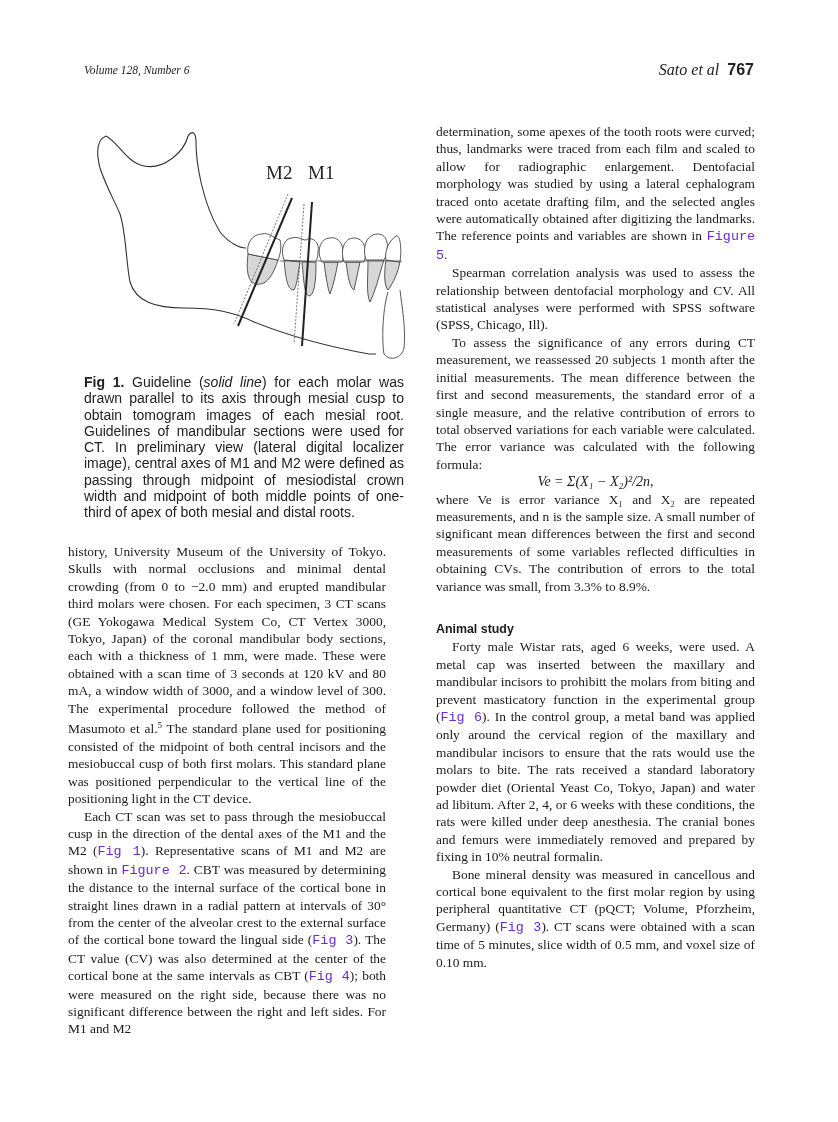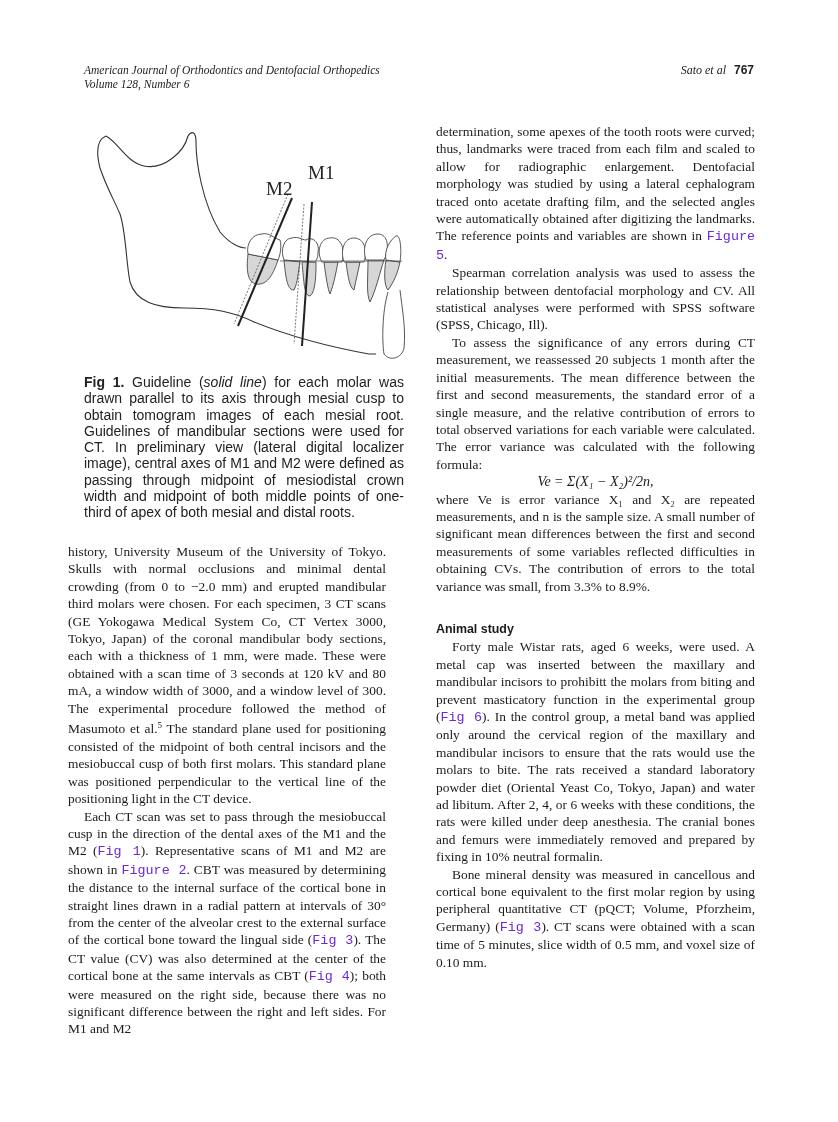--- a/index.html
+++ b/index.html
@@ -1,19 +1,19 @@
 <!DOCTYPE html>
 <html><head>
 <meta charset="utf-8">
 <style>
   html, body { margin: 0; padding: 0; background: #ffffff; }
   body { width: 838px; height: 1122px; position: relative; overflow: hidden; color: #1a1a1a; }
 
   .running-head { position: absolute; top: 63px; left: 84px; width: 670px; font-family: "Liberation Serif", serif; font-style: italic; font-size: 11.5px; line-height: 14px; color: #222; }
-  .running-head .right { position: absolute; right: 0; top: 0; font-size: 12px; }
+  .running-head .right { position: absolute; right: 0; top: 0; font-size: 16px; }
   .running-head .pnum { font-family: "Liberation Sans", sans-serif; font-style: normal; font-weight: bold; margin-left: 8px; }
 
   .figure { position: absolute; left: 84px; top: 122px; width: 330px; height: 245px; }
   .fig-label { position: absolute; font-family: "Liberation Serif", serif; font-size: 19px; color: #222; }
 
   .caption { position: absolute; left: 84px; top: 374px; width: 320px; font-family: "Liberation Sans", sans-serif; font-size: 14px; line-height: 16.3px; text-align: justify; color: #222; }
   .caption b { font-weight: bold; }
 
   .col { position: absolute; font-family: "Liberation Serif", serif; font-size: 13.4px; line-height: 17.4px; text-align: justify; color: #1a1a1a; }
   .col-left { left: 68px; top: 543px; width: 318px; }
@@ -21,21 +21,20 @@
   .col p { margin: 0; }
   .indent { text-indent: 16px; }
   .link { color: #6d28d9; font-family: Liberation Mono, monospace; }
   .formula { text-align: center; font-style: italic; margin: 15px 0 11px 0; font-size: 14px; }
   .heading { font-family: "Liberation Sans", sans-serif; font-weight: bold; font-size: 12.4px; margin: 26px 0 0 0; text-align: left; }
 </style>
 </head>
 <body>
 
 <div class="running-head">
-  <div>American Journal of Orthodontics and Dentofacial Orthopedics</div>
   <div>Volume 128, Number 6</div>
   <div class="right">
     <span>Sato et al</span><span class="pnum">767</span>
   </div>
 </div>
 
 <div class="figure">
   <svg width="330" height="245" viewBox="0 0 330 245">
     <g fill="none" stroke="#333" stroke-width="1.1">
 
@@ -65,21 +64,21 @@
     <line x1="196" y1="139" x2="318" y2="139" stroke="#555" stroke-width="0.8"></line>
 
     <path d="M304,170 C298,190 298,220 300,232 C306,240 318,236 320,226 C322,206 318,186 316,168" fill="#fff" stroke="#444" stroke-width="0.9"></path>
 
     <line x1="208" y1="76" x2="154" y2="204" stroke="#222" stroke-width="2"></line>
     <line x1="204" y1="72" x2="150" y2="202" stroke="#555" stroke-width="0.8" stroke-dasharray="2,1.5"></line>
 
     <line x1="228" y1="80" x2="218" y2="224" stroke="#222" stroke-width="2"></line>
     <line x1="220" y1="82" x2="210" y2="222" stroke="#555" stroke-width="0.8" stroke-dasharray="2,1.5"></line>
   </svg>
-  <span class="fig-label" style="left:182px; top:40px;margin-top:16px;">M2</span>
+  <span class="fig-label" style="left:182px; top:40px;">M2</span>
   <span class="fig-label" style="left:224px; top:40px;">M1</span>
 </div>
 
 <div class="caption">
   <b>Fig 1.</b><span> Guideline (</span><i>solid line</i><span>) for each molar was drawn parallel to its axis through mesial cusp to obtain tomogram images of each mesial root. Guidelines of mandibular sections were used for CT. In preliminary view (lateral digital localizer image), central axes of M1 and M2 were defined as passing through midpoint of mesiodistal crown width and midpoint of both middle points of one-third of apex of both mesial and distal roots.</span>
 </div>
 
 <div class="col col-left">
   <p><span>history, University Museum of the University of Tokyo. Skulls with normal occlusions and minimal dental crowding (from 0 to −2.0 mm) and erupted mandibular third molars were chosen. For each specimen, 3 CT scans (GE Yokogawa Medical System Co, CT Vertex 3000, Tokyo, Japan) of the coronal mandibular body sections, each with a thickness of 1 mm, were made. These were obtained with a scan time of 3 seconds at 120 kV and 80 mA, a window width of 3000, and a window level of 300. The experimental procedure followed the method of Masumoto et al.</span><sup style="font-size:9px">5</sup><span> The standard plane used for positioning consisted of the midpoint of both central incisors and the mesiobuccal cusp of both first molars. This standard plane was positioned perpendicular to the vertical line of the positioning light in the CT device.</span></p>
   <p class="indent"><span>Each CT scan was set to pass through the mesiobuccal cusp in the direction of the dental axes of the M1 and the M2 (</span><span class="link">Fig 1</span><span>). Representative scans of M1 and M2 are shown in </span><span class="link">Figure 2</span><span>. CBT was measured by determining the distance to the internal surface of the cortical bone in straight lines drawn in a radial pattern at intervals of 30° from the center of the alveolar crest to the external surface of the cortical bone toward the lingual side (</span><span class="link">Fig 3</span><span>). The CT value (CV) was also determined at the center of the cortical bone at the same intervals as CBT (</span><span class="link">Fig 4</span><span>); both were measured on the right side, because there was no significant difference between the right and left sides. For M1 and M2</span></p>

